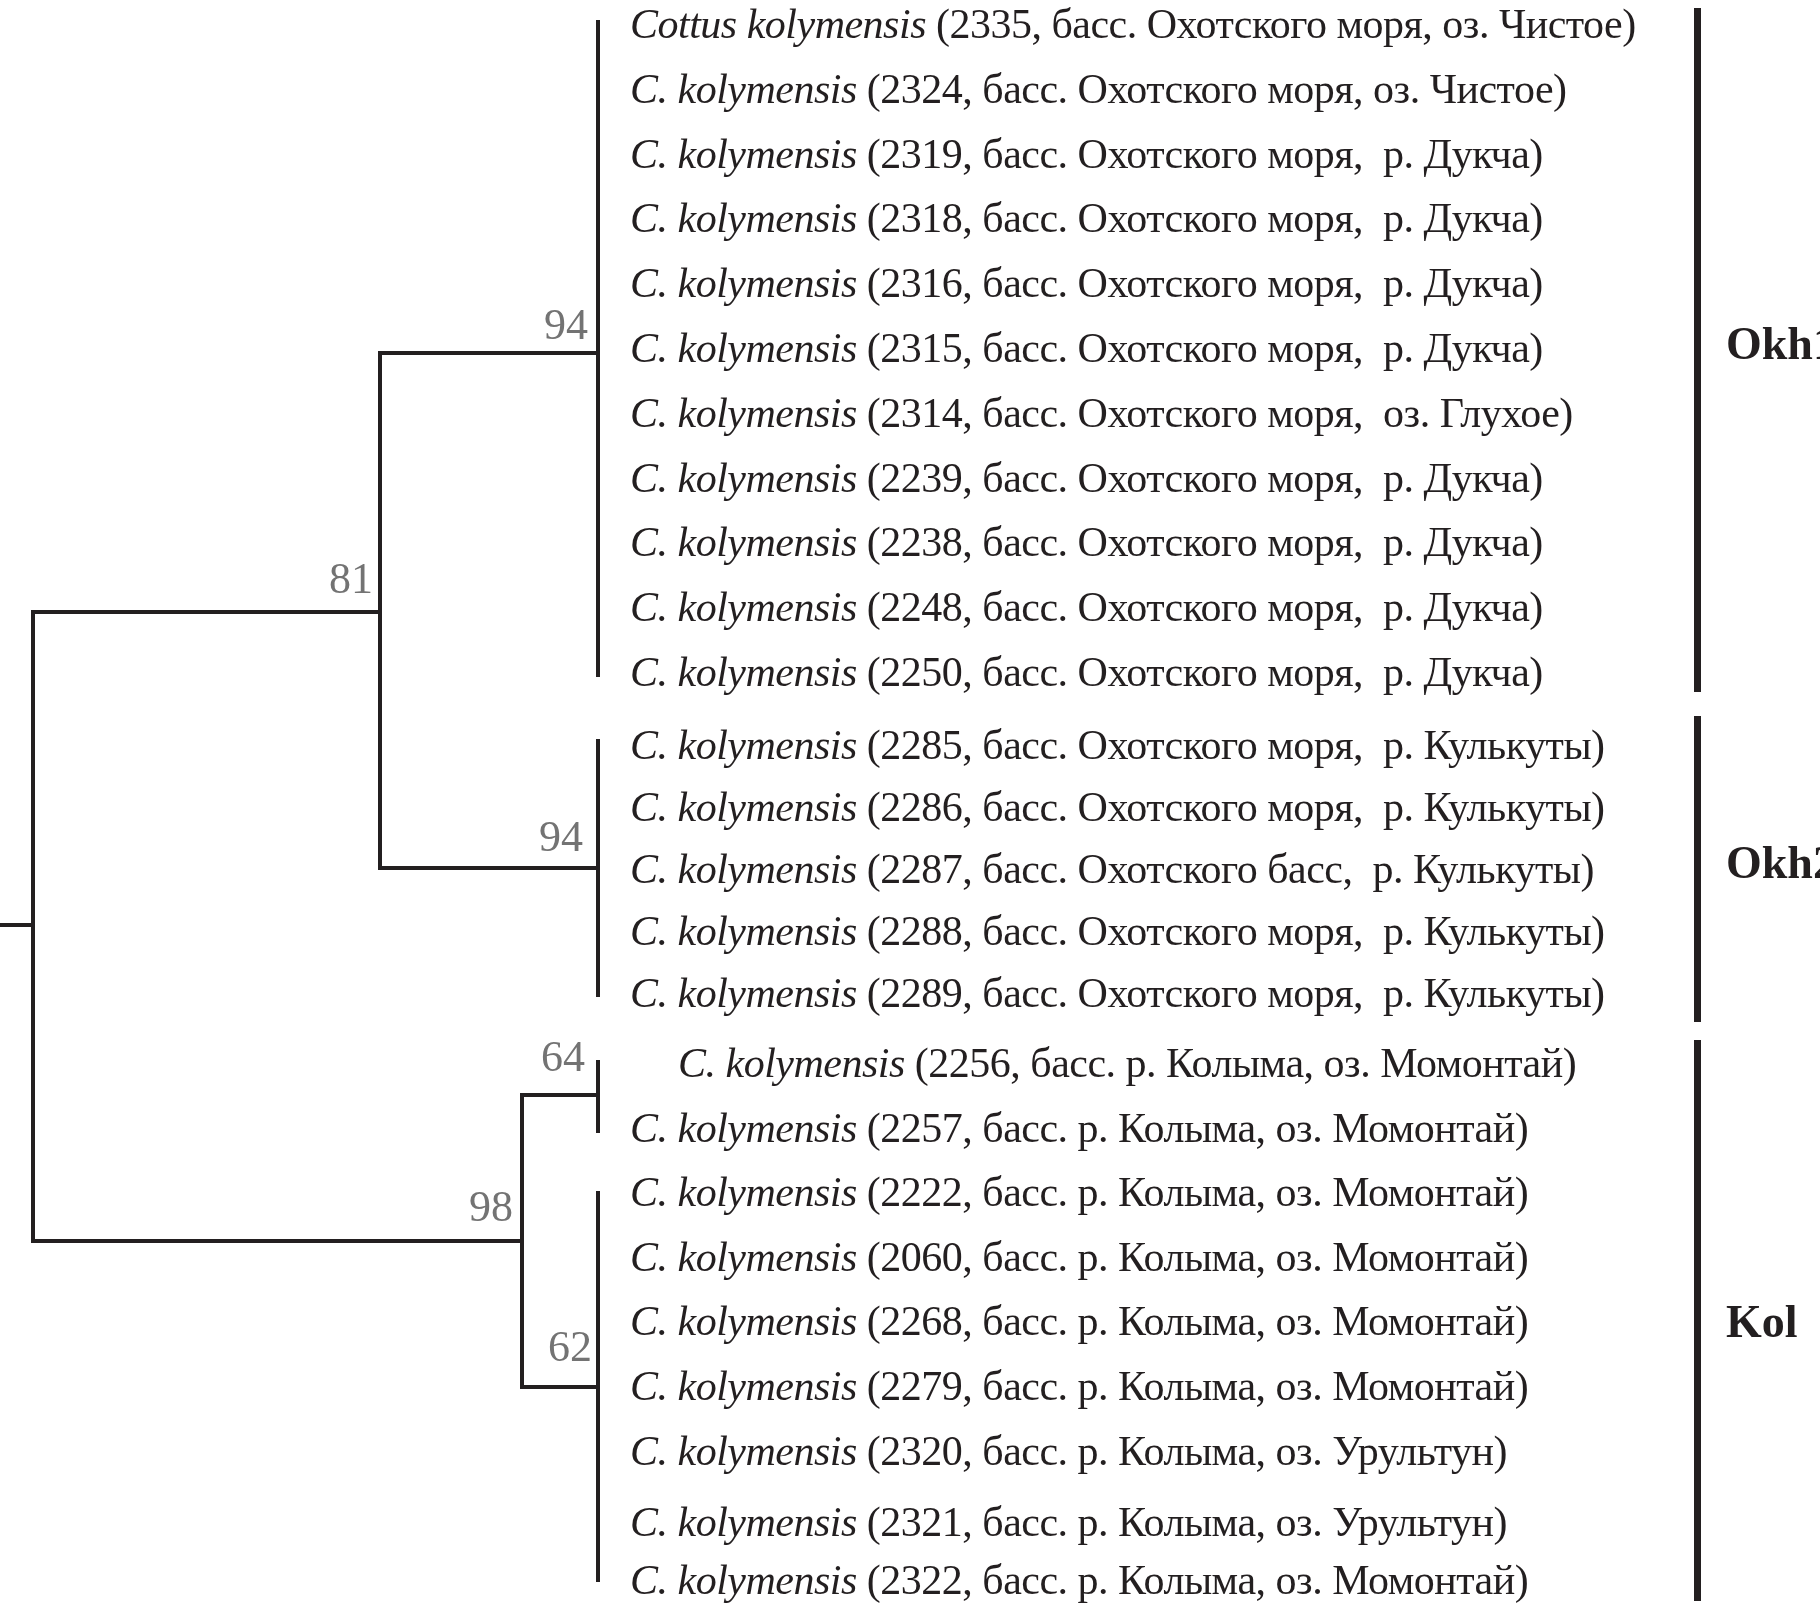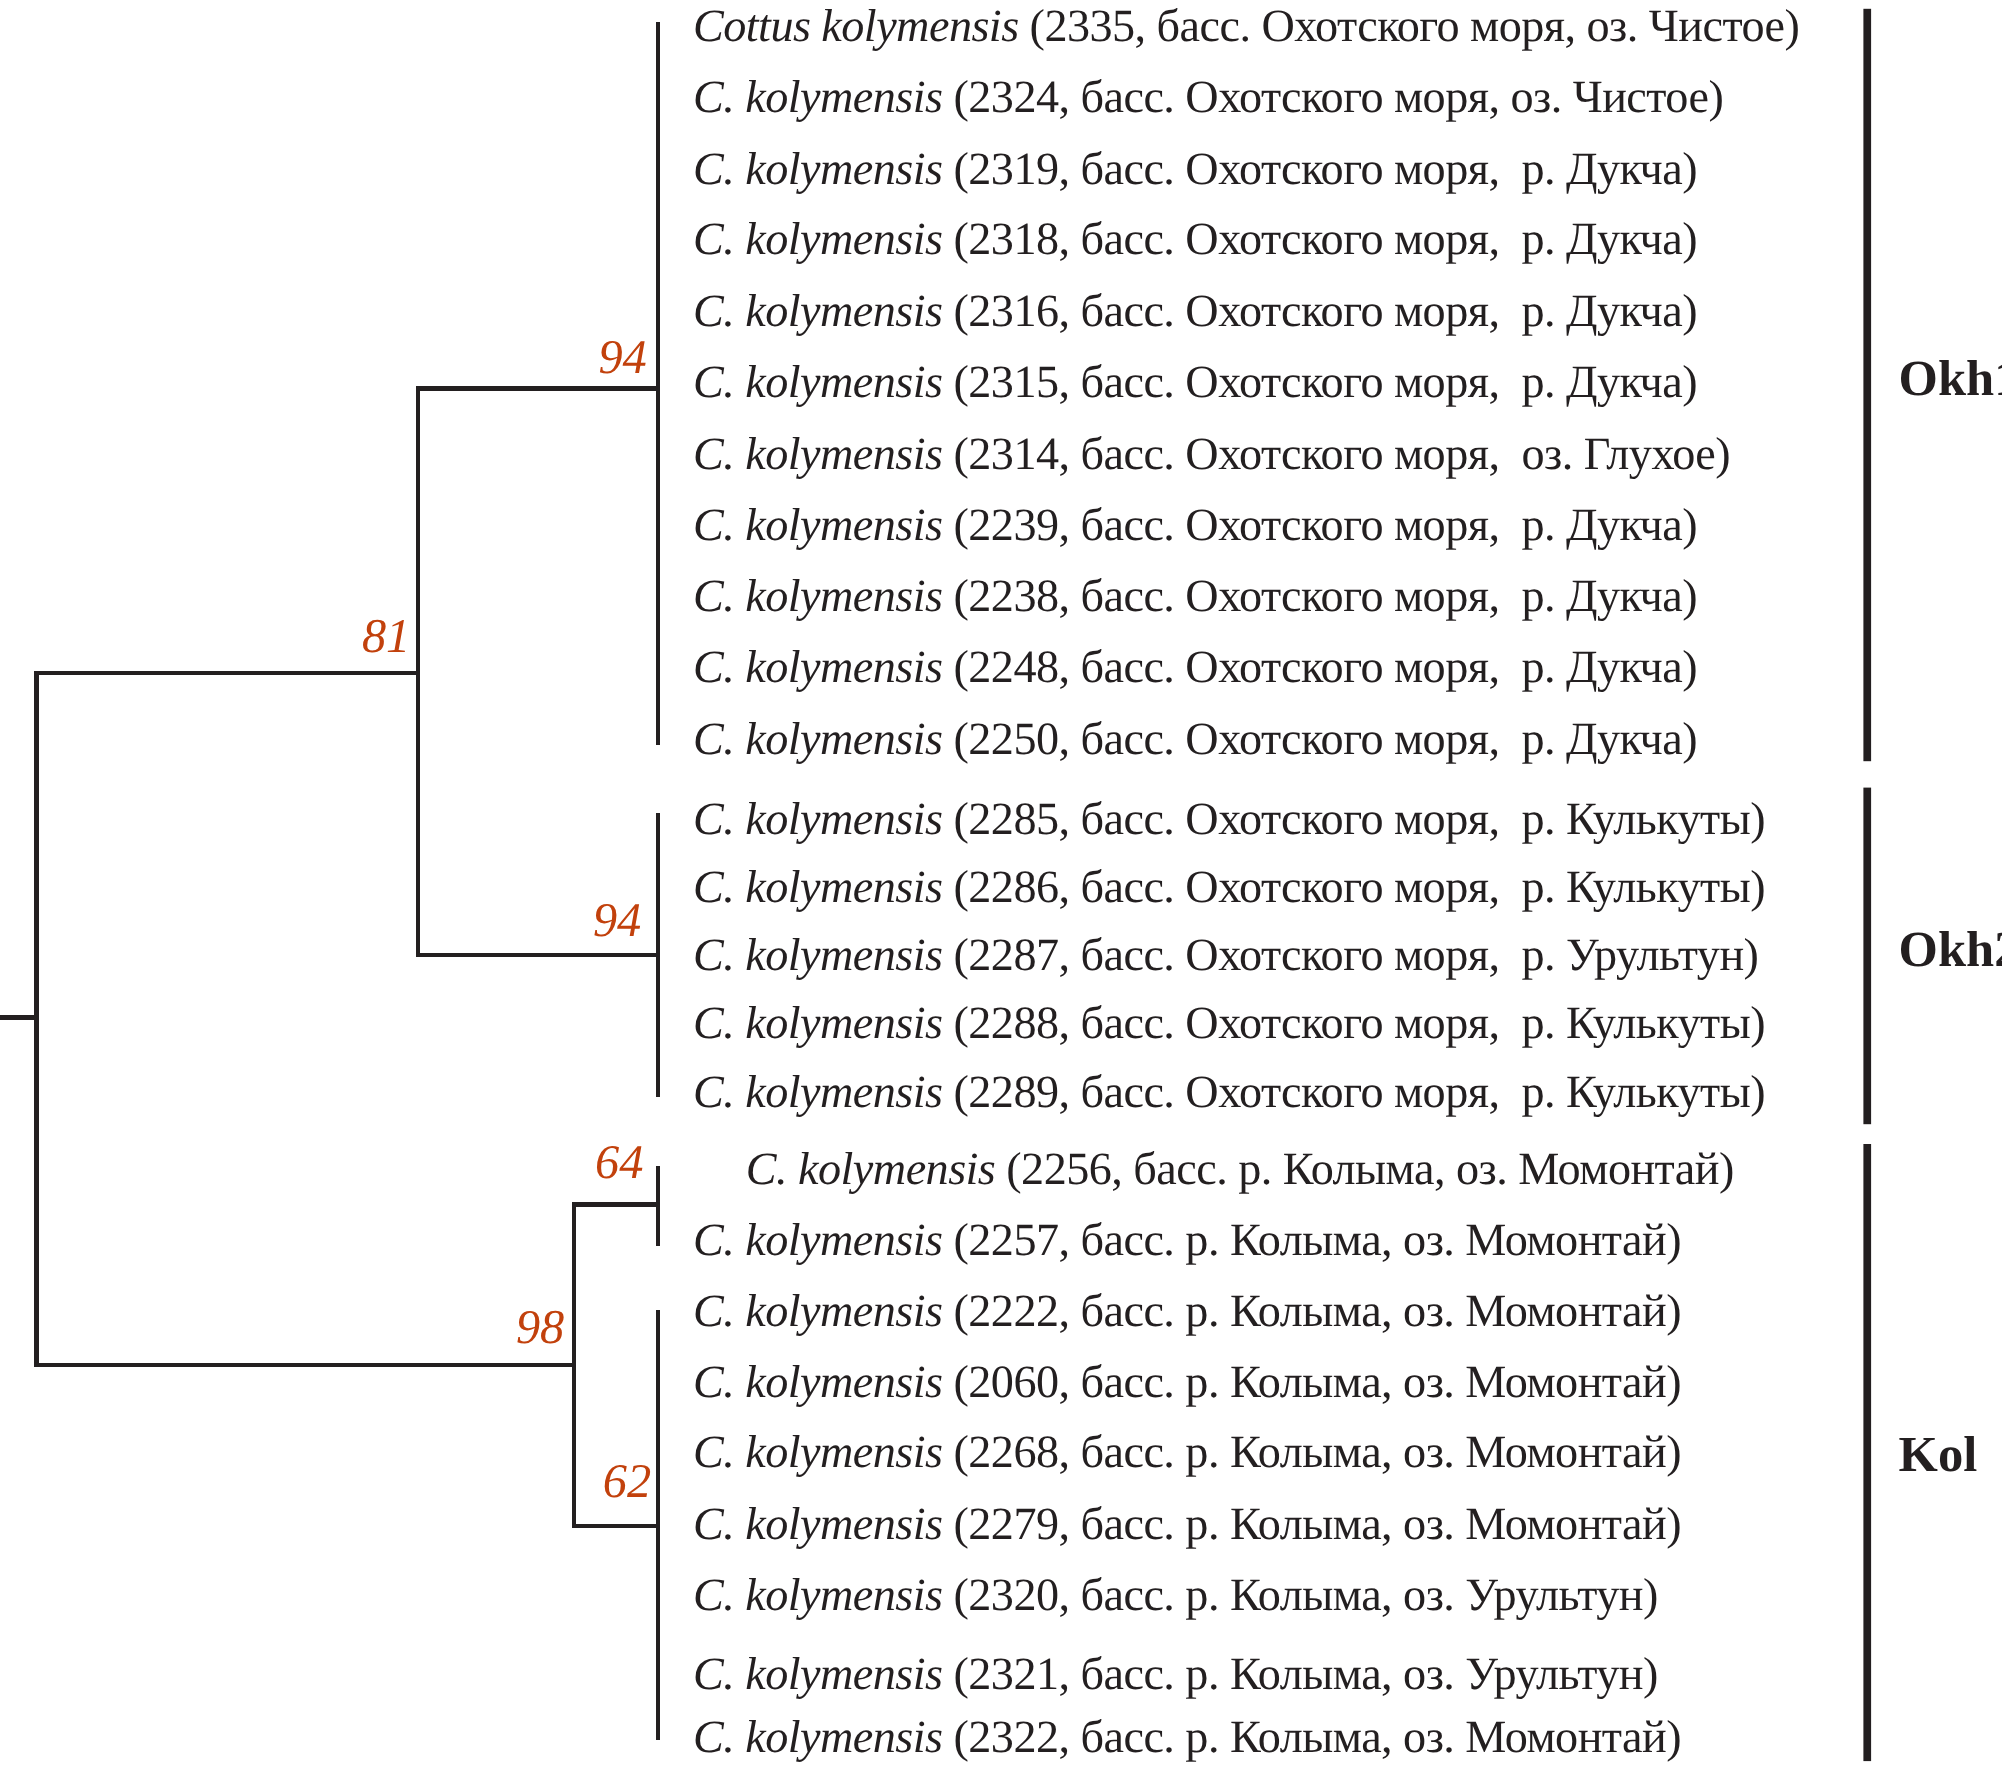--- a/index.html
+++ b/index.html
@@ -35,23 +35,22 @@
   }
   .taxon-row .sp { font-style: italic; }
   .taxon-row .det { font-style: normal; }
   .bs {
     position: absolute;
     width: 170px;
     height: 50px;
     line-height: 50px;
     text-align: right;
     font-size: 44px;
-    color: #c2410c;
+    color: #737373;
     white-space: pre;
-    font-style: italic;
   }
   #bs-okh1 { left: 418px; top: 300px; }
   #bs-n81  { left: 203px; top: 554px; }
   #bs-okh2 { left: 413px; top: 812px; }
   #bs-n64  { left: 415px; top: 1032px; }
   #bs-n98  { left: 343px; top: 1182px; }
   #bs-n62  { left: 422px; top: 1322px; }
   .clade-bar {
     position: absolute;
     left: 1694px;
@@ -111,21 +110,21 @@
       <div class="taxon-row" style="top: 188.4px;"><span class="sp">C. kolymensis</span><span class="det"> (2318, басс. Охотского моря,  р. Дукча)</span></div>
       <div class="taxon-row" style="top: 253.2px;"><span class="sp">C. kolymensis</span><span class="det"> (2316, басс. Охотского моря,  р. Дукча)</span></div>
       <div class="taxon-row" style="top: 318px;"><span class="sp">C. kolymensis</span><span class="det"> (2315, басс. Охотского моря,  р. Дукча)</span></div>
       <div class="taxon-row" style="top: 382.8px; text-align: right;"><span class="sp">C. kolymensis</span><span class="det"> (2314, басс. Охотского моря,  оз. Глухое)</span></div>
       <div class="taxon-row" style="top: 447.6px;"><span class="sp">C. kolymensis</span><span class="det"> (2239, басс. Охотского моря,  р. Дукча)</span></div>
       <div class="taxon-row" style="top: 512.4px;"><span class="sp">C. kolymensis</span><span class="det"> (2238, басс. Охотского моря,  р. Дукча)</span></div>
       <div class="taxon-row" style="top: 577.2px;"><span class="sp">C. kolymensis</span><span class="det"> (2248, басс. Охотского моря,  р. Дукча)</span></div>
       <div class="taxon-row" style="top: 642px;"><span class="sp">C. kolymensis</span><span class="det"> (2250, басс. Охотского моря,  р. Дукча)</span></div>
       <div class="taxon-row" style="top: 715px;"><span class="sp">C. kolymensis</span><span class="det"> (2285, басс. Охотского моря,  р. Кулькуты)</span></div>
       <div class="taxon-row" style="top: 777px;"><span class="sp">C. kolymensis</span><span class="det"> (2286, басс. Охотского моря,  р. Кулькуты)</span></div>
-      <div class="taxon-row" style="top: 839px;"><span class="sp">C. kolymensis</span><span class="det"> (2287, басс. Охотского моря,  р. Урультун)</span></div>
+      <div class="taxon-row" style="top: 839px;"><span class="sp">C. kolymensis</span><span class="det"> (2287, басс. Охотского басс,  р. Кулькуты)</span></div>
       <div class="taxon-row" style="top: 901px;"><span class="sp">C. kolymensis</span><span class="det"> (2288, басс. Охотского моря,  р. Кулькуты)</span></div>
       <div class="taxon-row" style="top: 963px;"><span class="sp">C. kolymensis</span><span class="det"> (2289, басс. Охотского моря,  р. Кулькуты)</span></div>
       <div class="taxon-row" style="top: 1033px; margin-left: 48px;"><span class="sp">C. kolymensis</span><span class="det"> (2256, басс. р. Колыма, оз. Момонтай)</span></div>
       <div class="taxon-row" style="top: 1097.6px;"><span class="sp">C. kolymensis</span><span class="det"> (2257, басс. р. Колыма, оз. Момонтай)</span></div>
       <div class="taxon-row" style="top: 1162.2px;"><span class="sp">C. kolymensis</span><span class="det"> (2222, басс. р. Колыма, оз. Момонтай)</span></div>
       <div class="taxon-row" style="top: 1226.8px;"><span class="sp">C. kolymensis</span><span class="det"> (2060, басс. р. Колыма, оз. Момонтай)</span></div>
       <div class="taxon-row" style="top: 1291.4px;"><span class="sp">C. kolymensis</span><span class="det"> (2268, басс. р. Колыма, оз. Момонтай)</span></div>
       <div class="taxon-row" style="top: 1356px;"><span class="sp">C. kolymensis</span><span class="det"> (2279, басс. р. Колыма, оз. Момонтай)</span></div>
       <div class="taxon-row" style="top: 1420.6px;"><span class="sp">C. kolymensis</span><span class="det"> (2320, басс. р. Колыма, оз. Урультун)</span></div>
       <div class="taxon-row" style="top: 1492px;"><span class="sp">C. kolymensis</span><span class="det"> (2321, басс. р. Колыма, оз. Урультун)</span></div>

